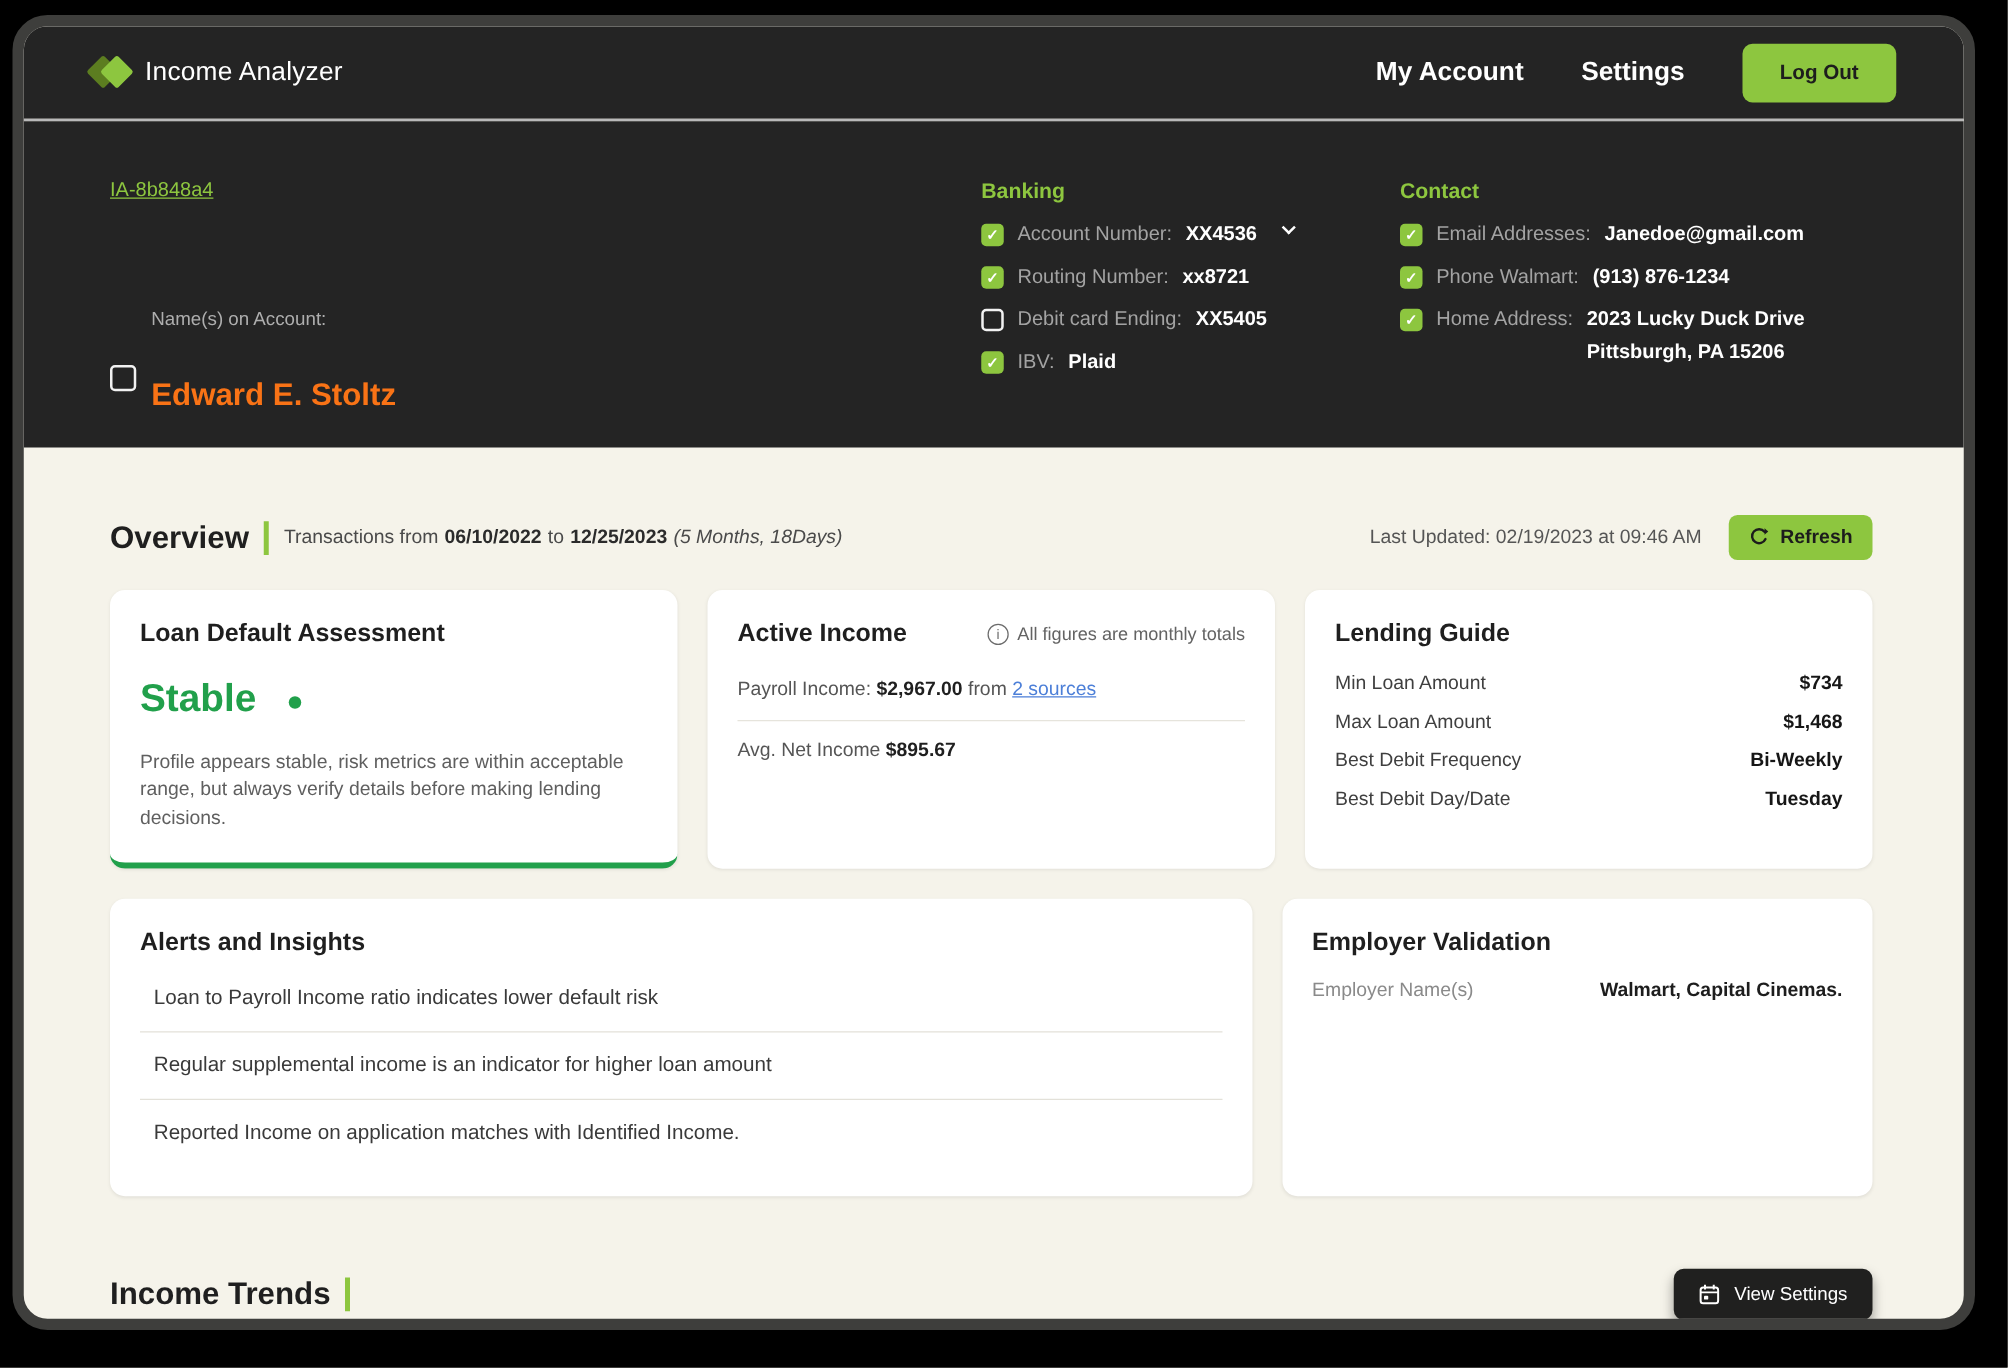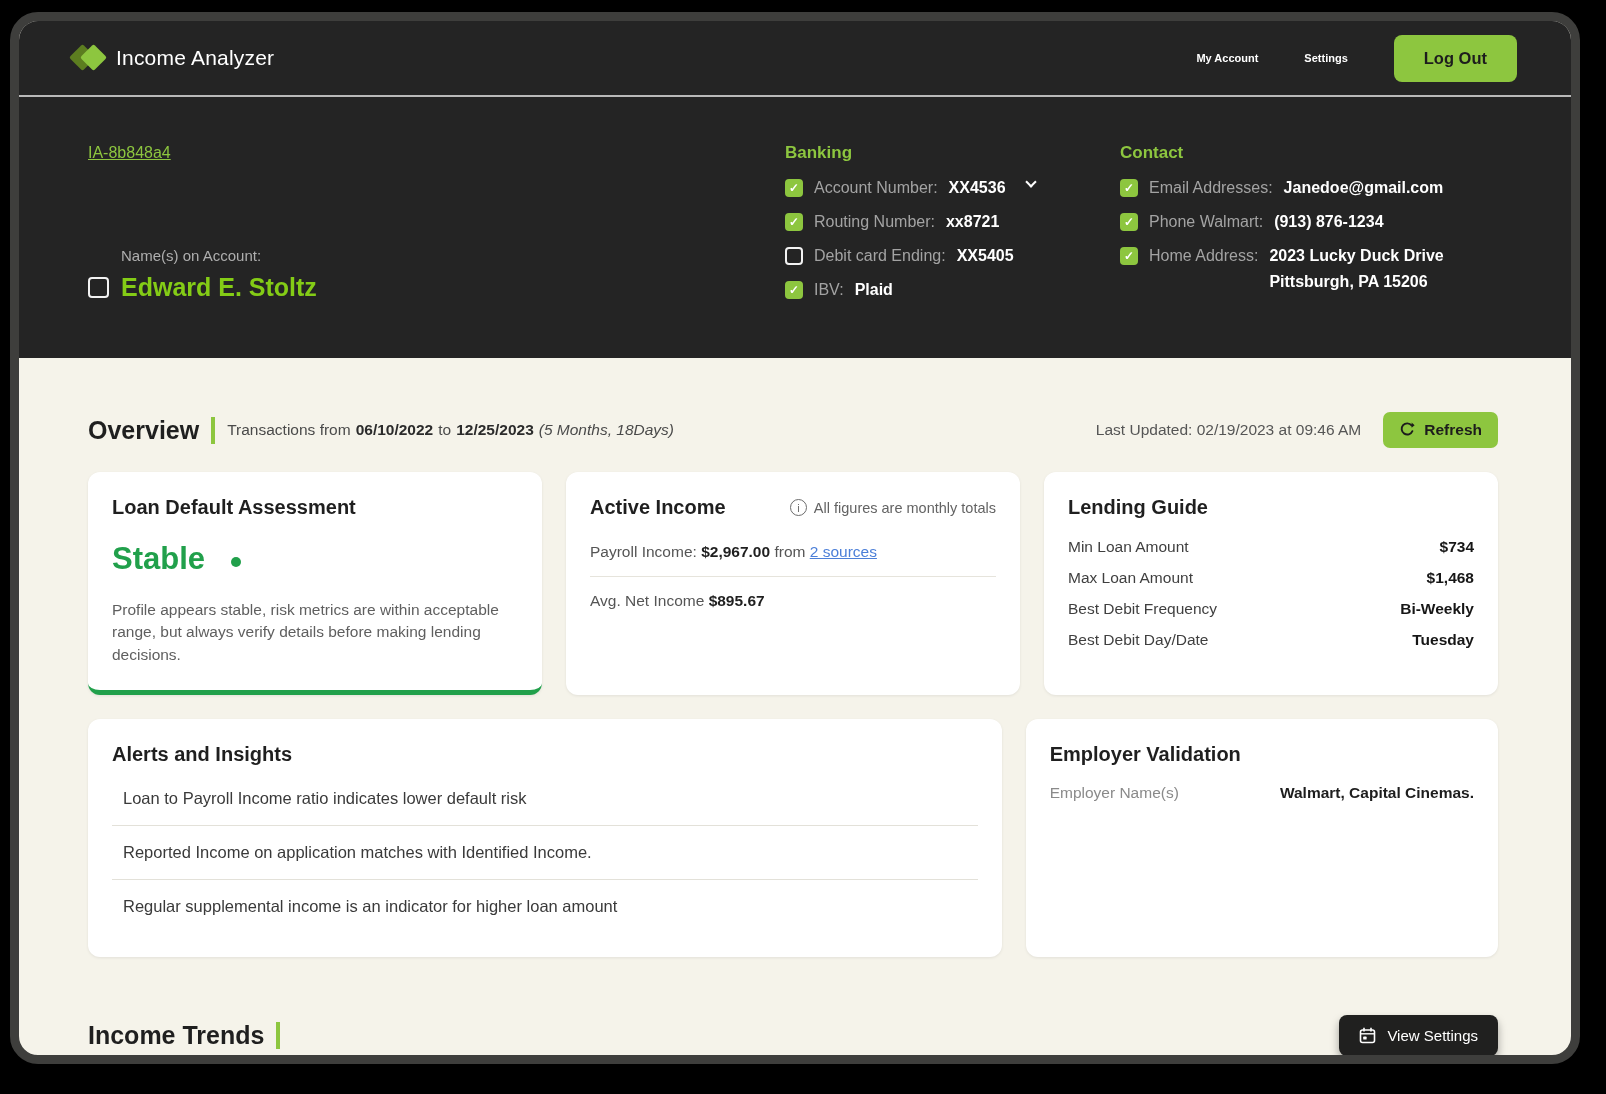--- a/index.html
+++ b/index.html
@@ -16,37 +16,37 @@
     height:74px; background:#242424; display:flex; align-items:center;
     padding:0 54px 0 53px;
   }
   .brand { display:flex; align-items:center; gap:10px; }
   .logo { position:relative; width:34px; height:30px; }
   .logo .d1, .logo .d2 { position:absolute; width:19px; height:19px; top:5px; transform:rotate(45deg); border-radius:2px; }
   .logo .d1 { left:1px;  background:#5c7d20; }
   .logo .d2 { left:12px; background:#8dc63f; }
   .brand-title { color:#fff; font-weight:normal; font-size:21px; letter-spacing:.2px; }
   .nav-right { margin-left:auto; display:flex; align-items:center; gap:46px; }
-  .nav-link { color:#fff; font-weight:bold; font-size:11px; cursor:pointer;text-align:right; }
+  .nav-link { color:#fff; font-weight:bold; font-size:21px; cursor:pointer;text-align:right; }
   .btn-logout {
     background:#8dc63f; color:#1d1d1d; font-weight:bold; font-size:16.5px;
     border:none; border-radius:8px; padding:14px 30px; cursor:pointer;
   }
   .nav-sep { height:2px; background:#b9b9b9; }
 
   
   .acct-header { position:relative; height:261px; background:#242424; }
   .report-id {
     position:absolute; left:69px; top:47px;
     color:#8dc63f; font-size:16px; text-decoration:underline; cursor:pointer;
   }
   .names-block { position:absolute; left:69px; top:150px; }
   .names-label { color:#aeaeae; font-size:15px; margin-left:33px; margin-bottom:9px; }
   .name-row { display:flex; align-items:center; gap:12px; }
-  .name-text { color:#84cc16; font-weight:bold; font-size:25px; }
+  .name-text { color:#f97316; font-weight:bold; font-size:25px;margin-top:29px; }
 
   .hdr-col { position:absolute; top:46px; }
   .hdr-col.banking { left:766px; }
   .hdr-col.contact { left:1101px; }
   .col-title { color:#8dc63f; font-weight:bold; font-size:17px; margin-bottom:15px; }
   .inforow { display:flex; align-items:flex-start; gap:11px; margin-bottom:14px; font-size:16px; line-height:20px; }
   .lbl { color:#a3a3a3; }
   .val { color:#fff; font-weight:bold; }
   .val .line2 { display:block; margin-top:6px; }
 
@@ -305,22 +305,22 @@
           </div>
         </div>
       </div>
     </div>
 
     <div class="cards-row">
       <div class="card alerts">
         <div class="card-title">Alerts and Insights</div>
         <div class="alert-list">
           <div class="alert-item">Loan to Payroll Income ratio indicates lower default risk</div>
+          <div class="alert-item">Regular supplemental income is an indicator for higher loan amount</div>
           <div class="alert-item">Reported Income on application matches with Identified Income.</div>
-          <div class="alert-item">Regular supplemental income is an indicator for higher loan amount</div>
         </div>
       </div>
       <div class="card employer">
         <div class="card-title">Employer Validation</div>
         <div class="emp-row">
           <span class="l">Employer Name(s)</span>
           <span class="v">Walmart, Capital Cinemas.</span>
         </div>
       </div>
     </div>

